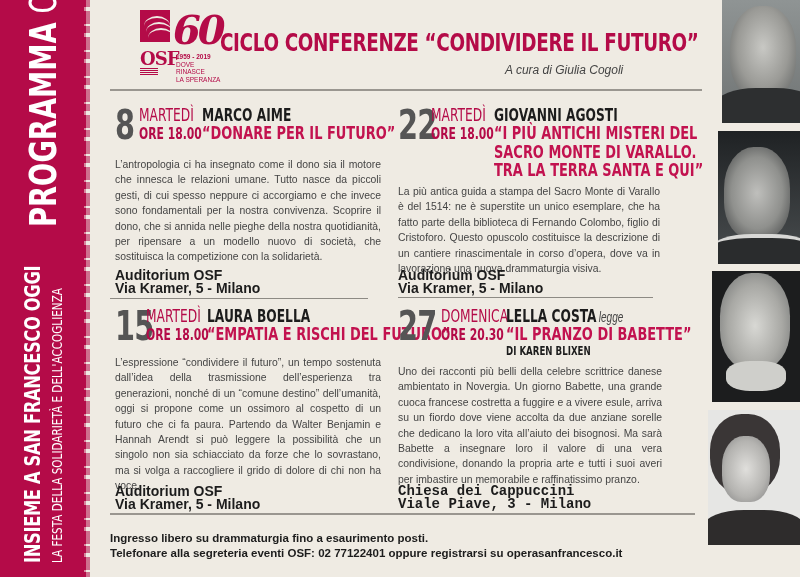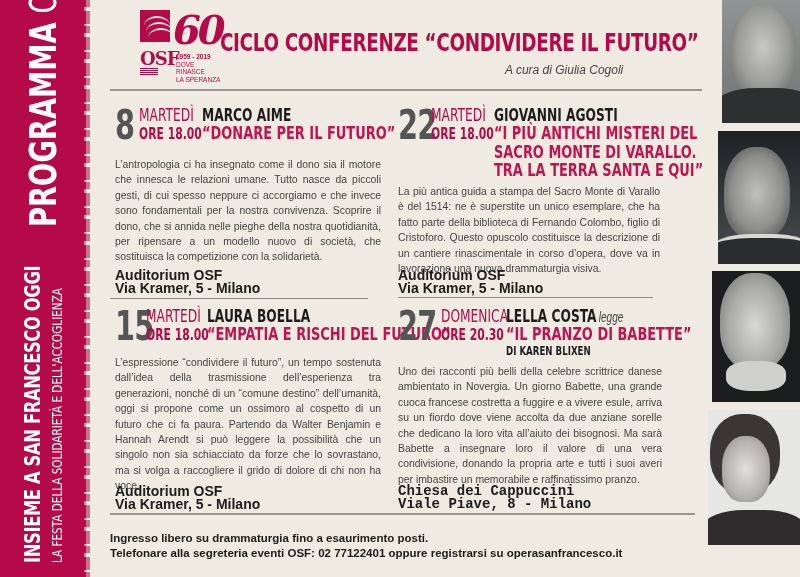--- a/index.html
+++ b/index.html
@@ -131,21 +131,21 @@
 <div class="event" style="left:398px; top:305px; width:300px; height:205px;">
   <div class="ev-num">27</div>
   <div class="ev-day" style="left:43px">DOMENICA</div>
   <div class="ev-time" style="left:43px">ORE 20.30</div>
   <div class="ev-speaker" style="left:108px"><span>LELLA COSTA</span><em>legge</em></div>
   <div class="ev-title" style="left:108px">“IL PRANZO DI BABETTE”</div>
   <div class="ev-sub" style="left:108px; top:39px">DI KAREN BLIXEN</div>
   <div class="ev-body" style="left:0; top:59px; width:264px;">Uno dei racconti più belli della celebre scrittrice danese ambientato in Novergia. Un giorno Babette, una grande cuoca francese costretta a fuggire e a vivere esule, arriva su un fiordo dove viene accolta da due anziane sorelle che dedicano la loro vita all’aiuto dei bisognosi. Ma sarà Babette a insegnare loro il valore di una vera condivisione, donando la propria arte e tutti i suoi averi per imbastire un memorabile e raffinatissimo pranzo.</div>
   <div class="ev-venue" style="left:0; top:180px;font-family:Liberation Mono, monospace;">
     <div>Chiesa dei Cappuccini</div>
-    <div>Viale Piave, 8  - Milano</div>
+    <div>Viale Piave, 3  - Milano</div>
   </div>
 </div>
 
 <div class="hr" style="left:110px; top:513px; width:585px;"></div>
 
 <div class="footer">
   <div>Ingresso libero su drammaturgia fino a esaurimento posti.</div>
   <div>Telefonare alla segreteria eventi OSF: 02 77122401 oppure registrarsi su operasanfrancesco.it</div>
 </div>
 

